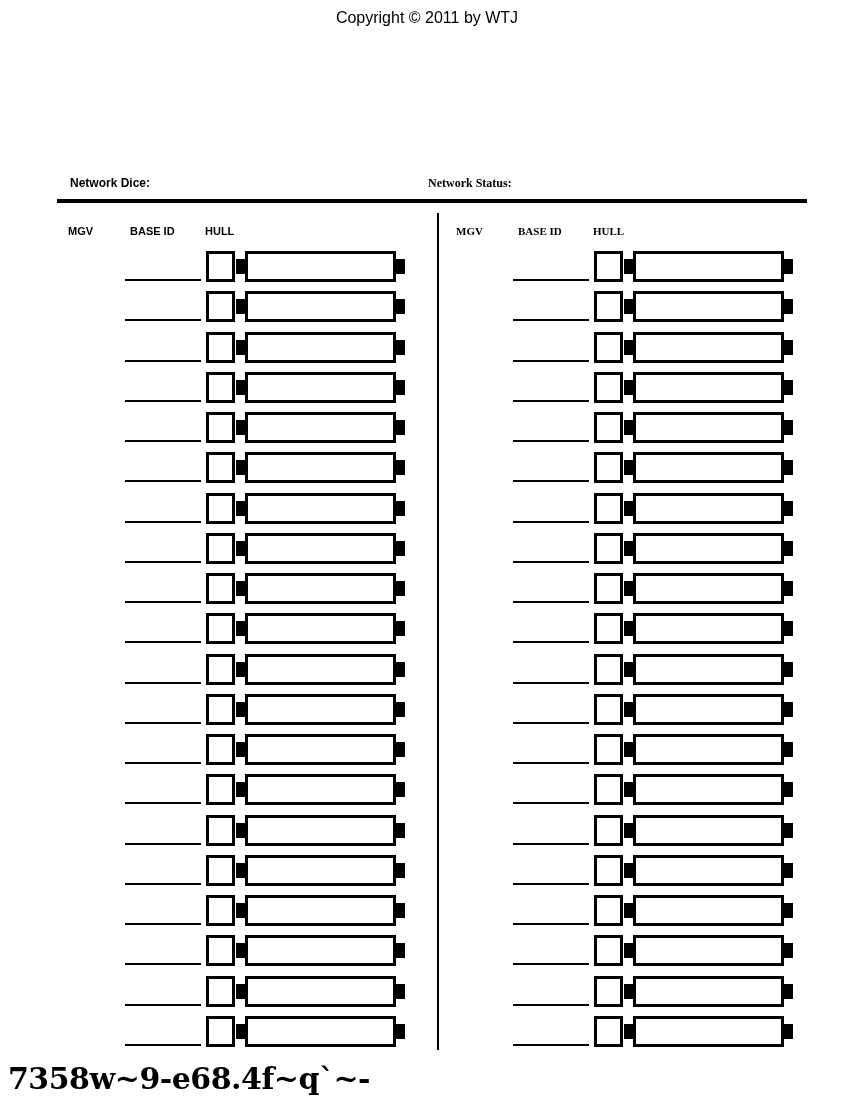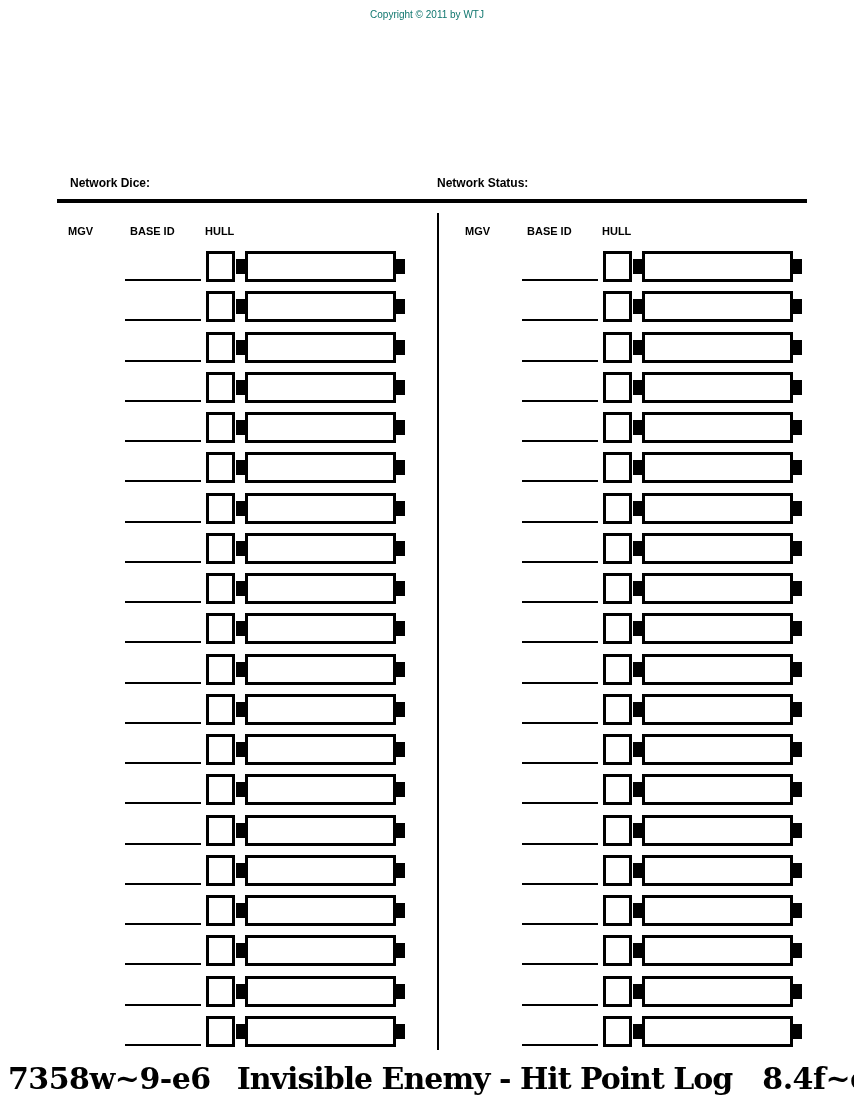--- a/index.html
+++ b/index.html
@@ -2,30 +2,30 @@
 <html><head>
 <meta charset="utf-8">
 <style>
   html,body { margin:0; padding:0; background:#fff; }
   .page {
     position:relative; width:854px; height:1105px; background:#ffffff;
     color:#000; font-family:"Liberation Sans", sans-serif; overflow:hidden;
   }
   .copyright {
     position:absolute; top:9px; left:0; right:0;
-    text-align:center; font-size:10px; color:#0f766e;
+    text-align:center; font-size:16px; color:#000000;
   }
   .top-rule {
     position:absolute; left:57px; top:199px; width:750px; height:4px; background:#000;
   }
   .divider {
     position:absolute; left:437px; top:213px; width:2px; height:837px; background:#000;
   }
   .sec { position:absolute; top:0; left:0; width:427px; height:1105px; }
-  .sec.right { left:397px; }
+  .sec.right { left:388px;font-family:Liberation Serif, serif; }
   .sec-title {
     position:absolute; top:176px; left:70px;
     font-size:12px; font-weight:bold; white-space:nowrap;
   }
   .sec.right .sec-title { left:40px; }
   .ch {
     position:absolute; top:225px; font-size:11px; font-weight:bold; white-space:nowrap;
   }
   .ch0 { left:68px; } .ch1 { left:130px; } .ch2 { left:205px; }
   .rows { position:absolute; top:250px; left:0; width:410px; }
@@ -394,17 +394,16 @@
       <span class="cell-box"></span>
       <span class="nub nub-l"></span>
       <span class="cell-rect"></span>
       <span class="nub nub-r"></span>
     </div>
   </div>
   </div>
 
   <div class="footer">
     <span class="fcode">7358w~9-e6</span>
-    <span class="ftitle">Invisible Enemy - Hit Point Log</span>
     <span class="fcode">8.4f~q`~-</span>
   </div>
 
 </div>
 
 </body></html>

